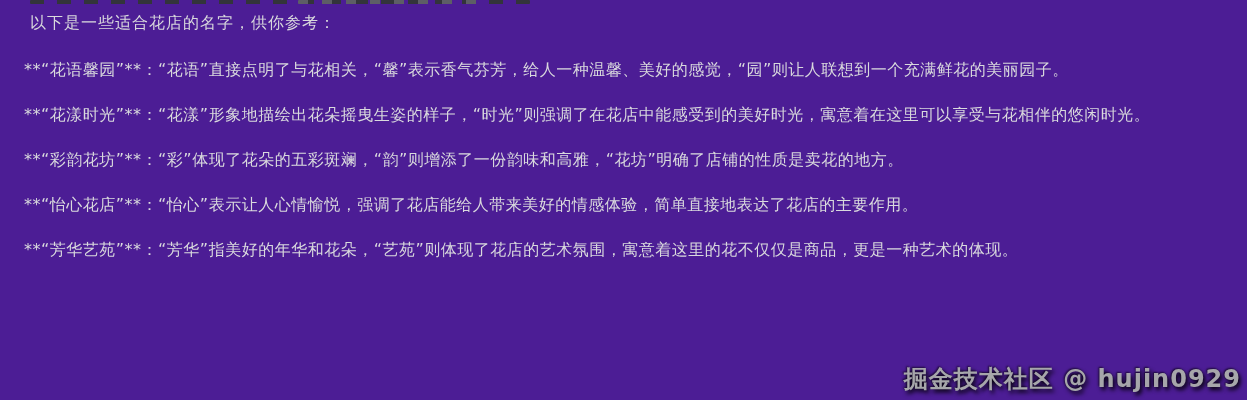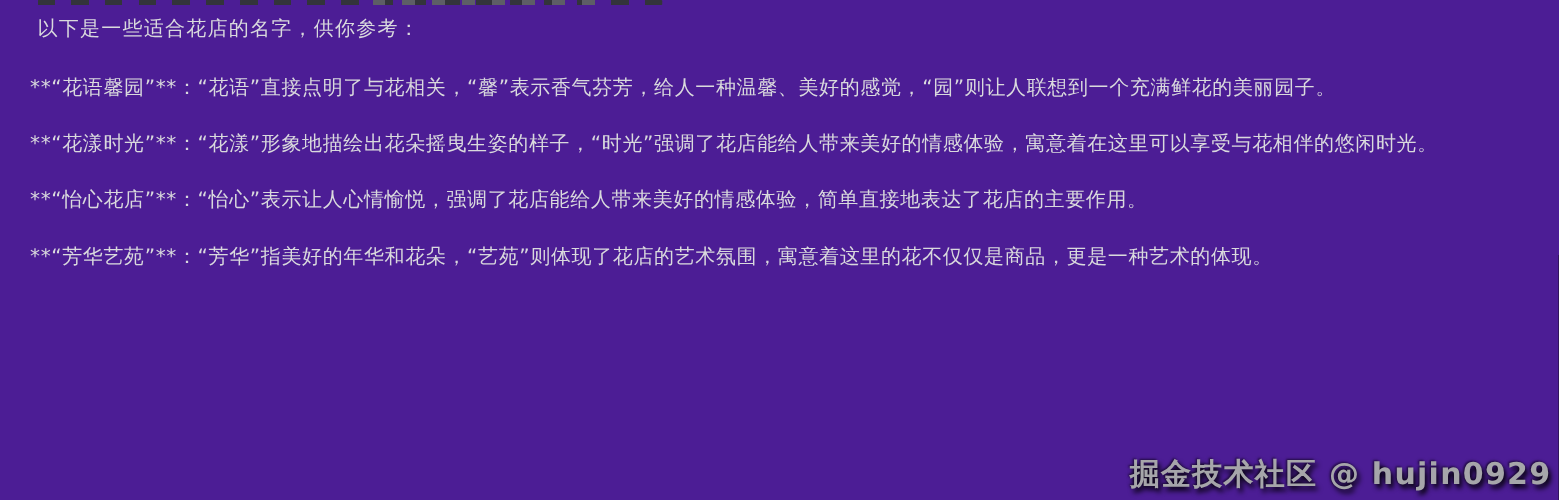--- a/index.html
+++ b/index.html
@@ -82,20 +82,21 @@
 
   <div class="clipped-line">
     <span class="frag-dark"></span>
     <span class="frag-light"></span>
   </div>
 
   <div class="intro">以下是一些适合花店的名字，供你参考：</div>
 
   <div class="list">
     <div class="line">**“花语馨园”**：“花语”直接点明了与花相关，“馨”表示香气芬芳，给人一种温馨、美好的感觉，“园”则让人联想到一个充满鲜花的美丽园子。</div>
-    <div class="line">**“花漾时光”**：“花漾”形象地描绘出花朵摇曳生姿的样子，“时光”强调了花店能给人带来美好的情感体验，寓意着在这里可以享受与花相伴的悠闲时光。</div>
+    <div class="line">**“花漾时光”**：“花漾”形象地描绘出花朵摇曳生姿的样子，“时光”则强调了在花店中能感受到的美好时光，寓意着在这里可以享受与花相伴的悠闲时光。</div>
+    <div class="line">**“彩韵花坊”**：“彩”体现了花朵的五彩斑斓，“韵”则增添了一份韵味和高雅，“花坊”明确了店铺的性质是卖花的地方。</div>
     <div class="line">**“怡心花店”**：“怡心”表示让人心情愉悦，强调了花店能给人带来美好的情感体验，简单直接地表达了花店的主要作用。</div>
     <div class="line">**“芳华艺苑”**：“芳华”指美好的年华和花朵，“艺苑”则体现了花店的艺术氛围，寓意着这里的花不仅仅是商品，更是一种艺术的体现。</div>
   </div>
 
   <div class="watermark">掘金技术社区 @ hujin0929</div>
 
 </div>
 
 </body></html>

